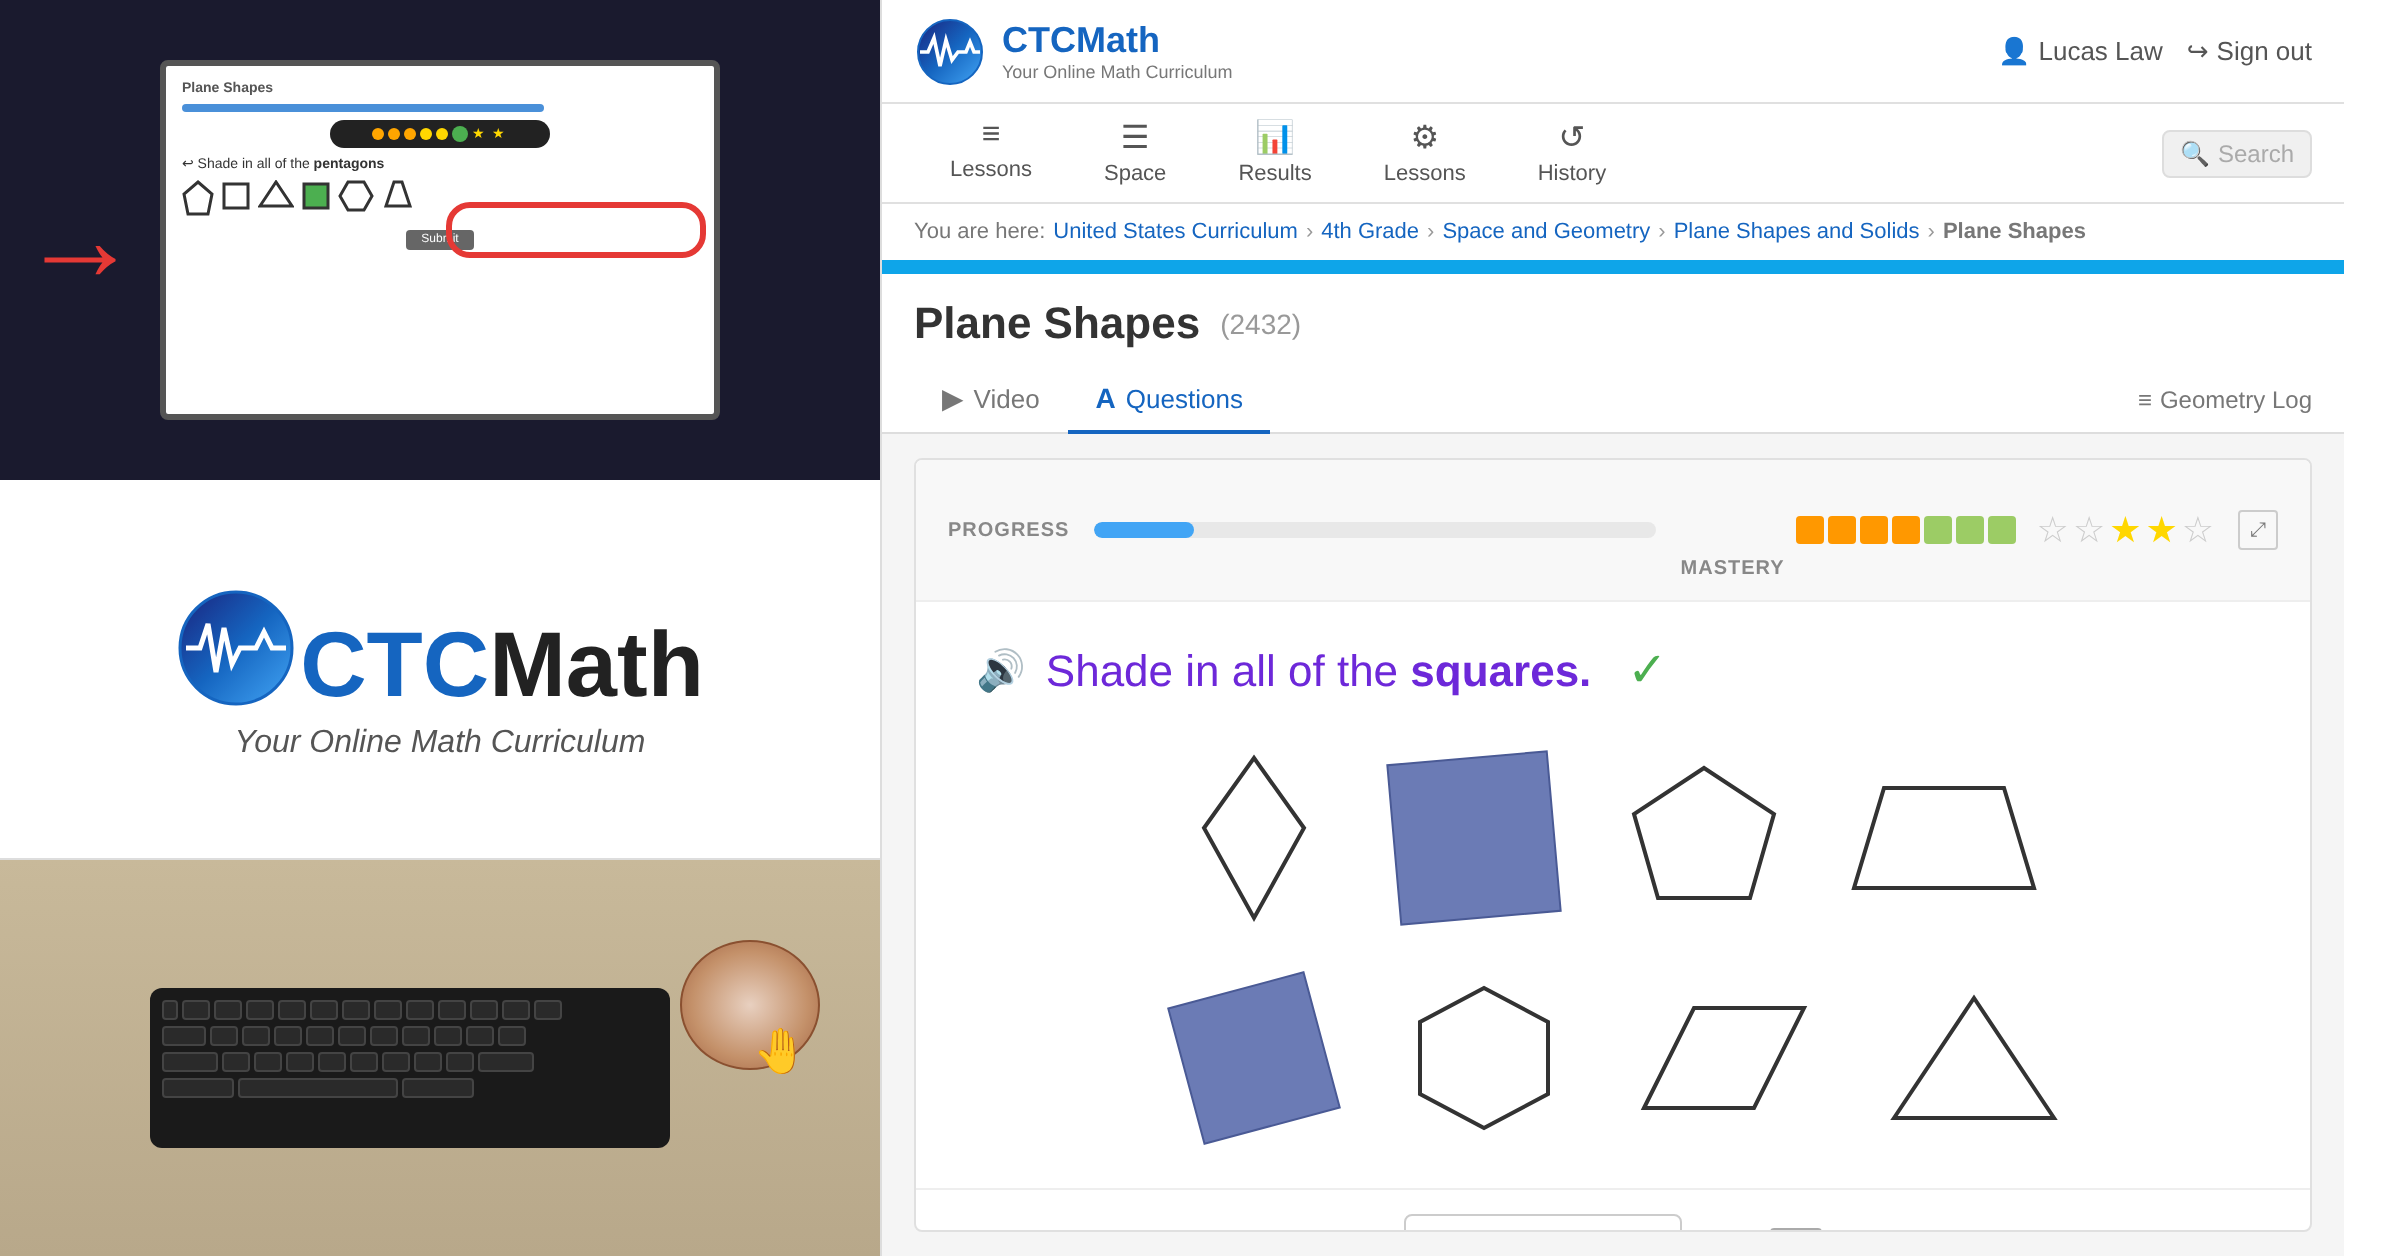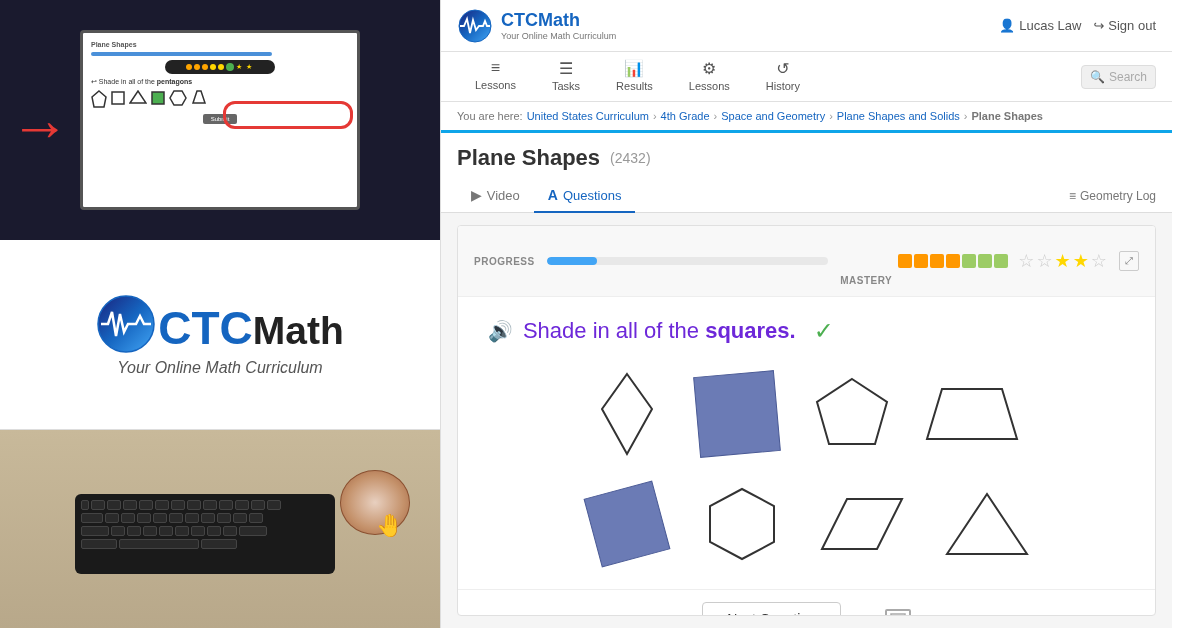--- a/index.html
+++ b/index.html
@@ -289,21 +289,21 @@
       color: #aaa;
       gap: 4px;
     }
 
     
     .breadcrumb {
       padding: 8px 16px;
       font-size: 11px;
       color: #777;
       background: white;
-      border-bottom: 3px solid #0ea5e9;
+      border-bottom: 7px solid #0ea5e9;
       display: flex;
       align-items: center;
       gap: 4px;
     }
 
     .breadcrumb a {
       color: #1565C0;
       text-decoration: none;
     }
 
@@ -611,21 +611,21 @@
             <stop offset="50%" style="stop-color:#1565C0"></stop>
             <stop offset="100%" style="stop-color:#42A5F5"></stop>
           </linearGradient>
         </defs>
 
         <polyline points="5,30 12,30 16,18 20,42 24,20 28,38 32,30 40,30 44,22 48,30 55,30" fill="none" stroke="white" stroke-width="2.5"></polyline>
       </svg>
       <div class="logo-text-block">
         <div style="display:flex; align-items:baseline;">
           <span style="font-size:46px; font-weight:900; color:#1565C0;">CTC</span>
-          <span style="font-size:39px; font-weight:900; color:#222;margin-top:16px;">Math</span>
+          <span style="font-size:46px; font-weight:900; color:#222;margin-top:16px;">Math</span>
         </div>
       </div>
     </div>
     <div class="tagline">Your Online Math Curriculum</div>
   </div>
 
   <div class="left-bottom">
     <div class="keyboard-area">
       <div style="display:flex; align-items:flex-end; gap:10px; margin-top:10px;">
         <div class="keyboard-img">
@@ -719,21 +719,21 @@
   </div>
 
   <div class="app-nav">
     <div class="nav-items">
       <div class="nav-item">
         <span class="nav-icon">≡</span>
         <span>Lessons</span>
       </div>
       <div class="nav-item">
         <span class="nav-icon">☰</span>
-        <span>Tasks</span>
+        <span>Space</span>
       </div>
       <div class="nav-item">
         <span class="nav-icon">📊</span>
         <span>Results</span>
       </div>
       <div class="nav-item">
         <span class="nav-icon">⚙</span>
         <span>Lessons</span>
       </div>
       <div class="nav-item">

